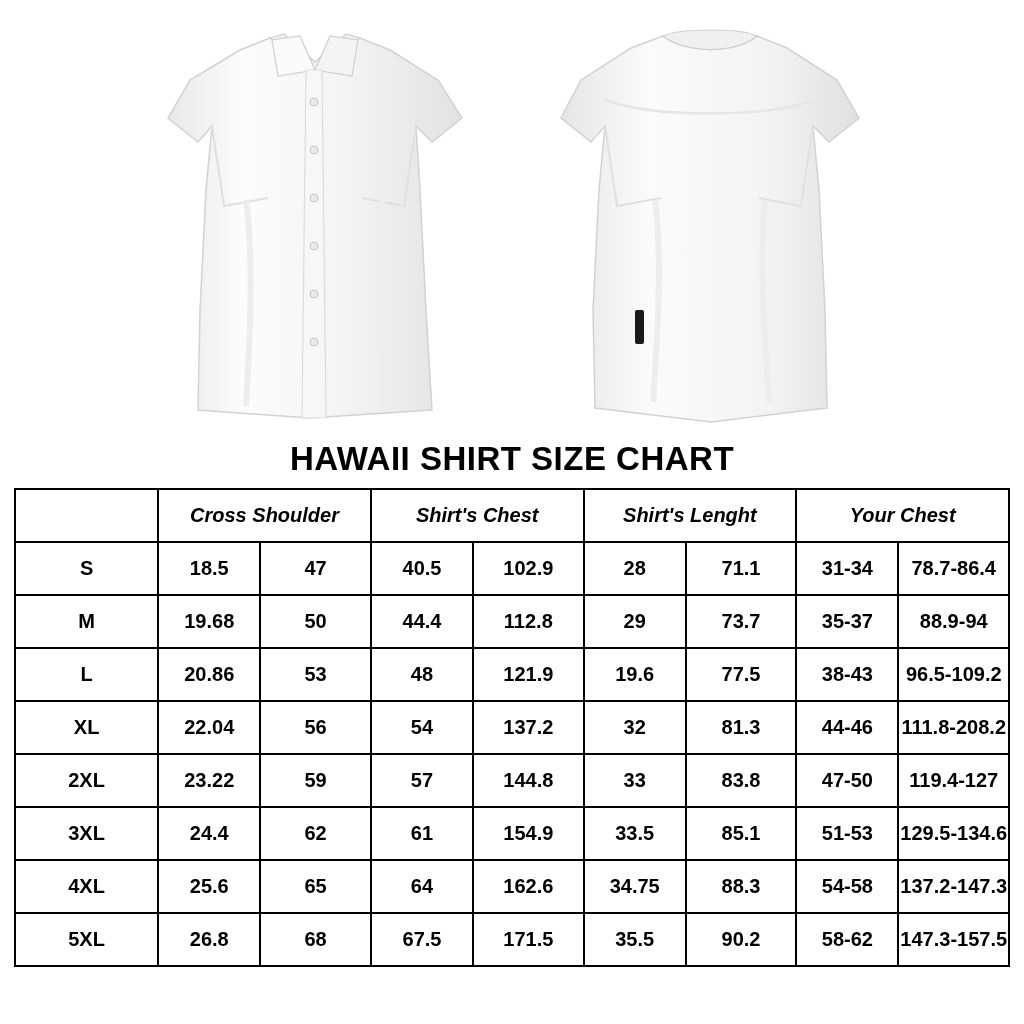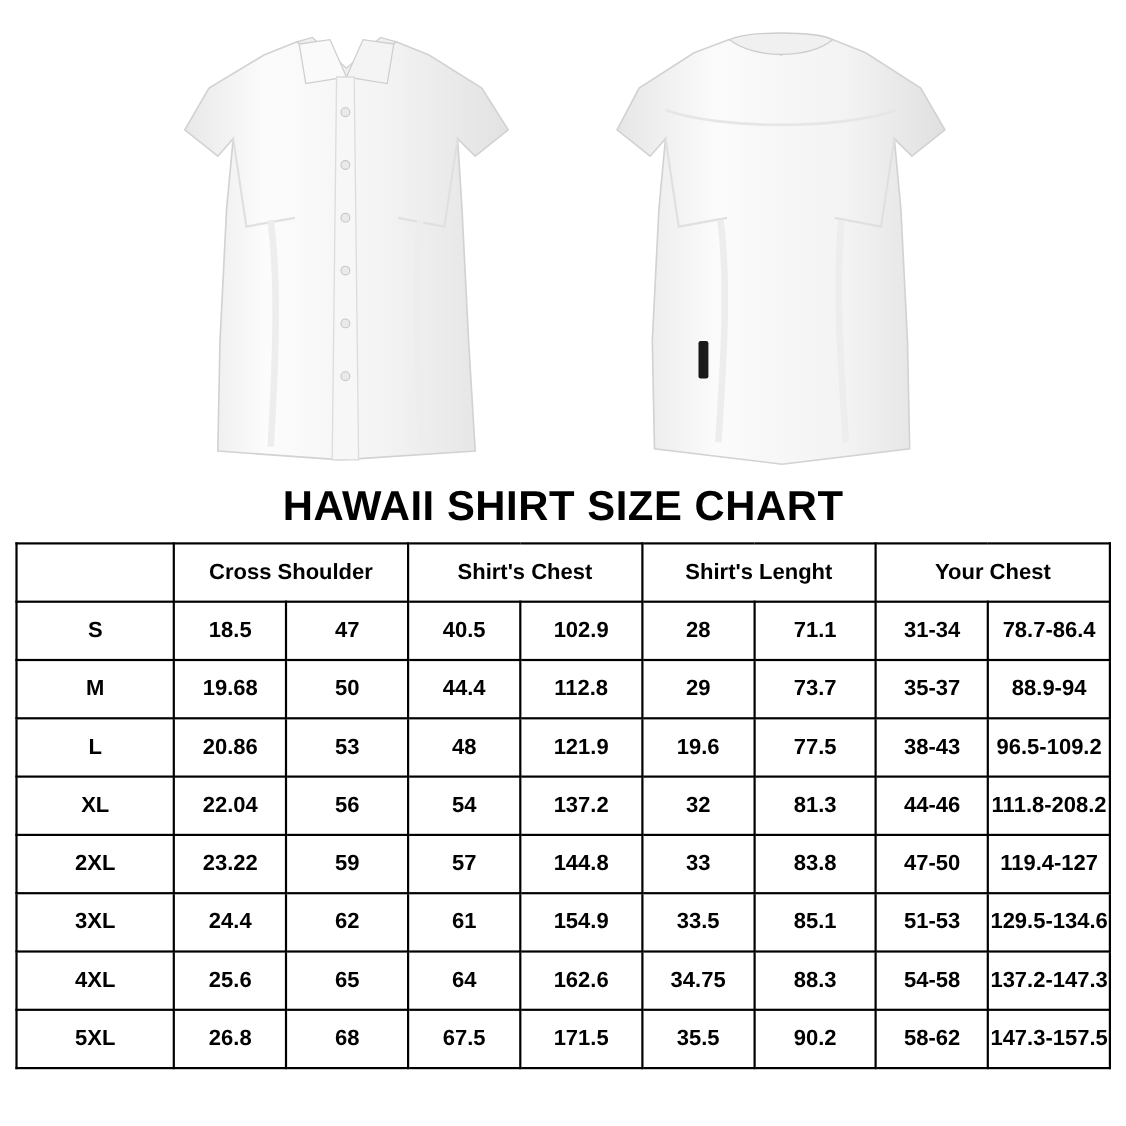--- a/index.html
+++ b/index.html
@@ -26,21 +26,21 @@
     top: 10px;
   }
   .shirt-front { left: 150px; width: 330px; height: 420px; }
   .shirt-back  { left: 545px; width: 330px; height: 420px; }
 
   .shirt svg { display: block; width: 100%; height: 100%; }
 
   
   .chart-title {
     text-align: center;
-    font-size: 38px;
+    font-size: 33px;
     font-weight: bold;
     letter-spacing: 0.5px;
     margin: 0 0 10px 0;
     font-family: "Liberation Sans", sans-serif;
   }
 
   
   .table-wrap {
     padding: 0 14px;
   }
@@ -61,20 +61,21 @@
     font-size: 20px;
     background: #ffffff;
   }
   .col-size   { width: 140px; }
   .col-inch   { width: 100px; }
   .col-cm     { width: 108px; }
 
   th.group-head {
     font-size: 19px;
     height: 46px;
+    font-style: italic;
   }
   td.unit-inch,
   td.val-inch {
     background: #f2ea1c;
   }
   td.unit-cm, td.val-cm { background: #ffffff; }
   td.unit-inch, td.unit-cm { font-size: 19px; height: 44px; }
 
   td.size-label { font-size: 22px; }
 

